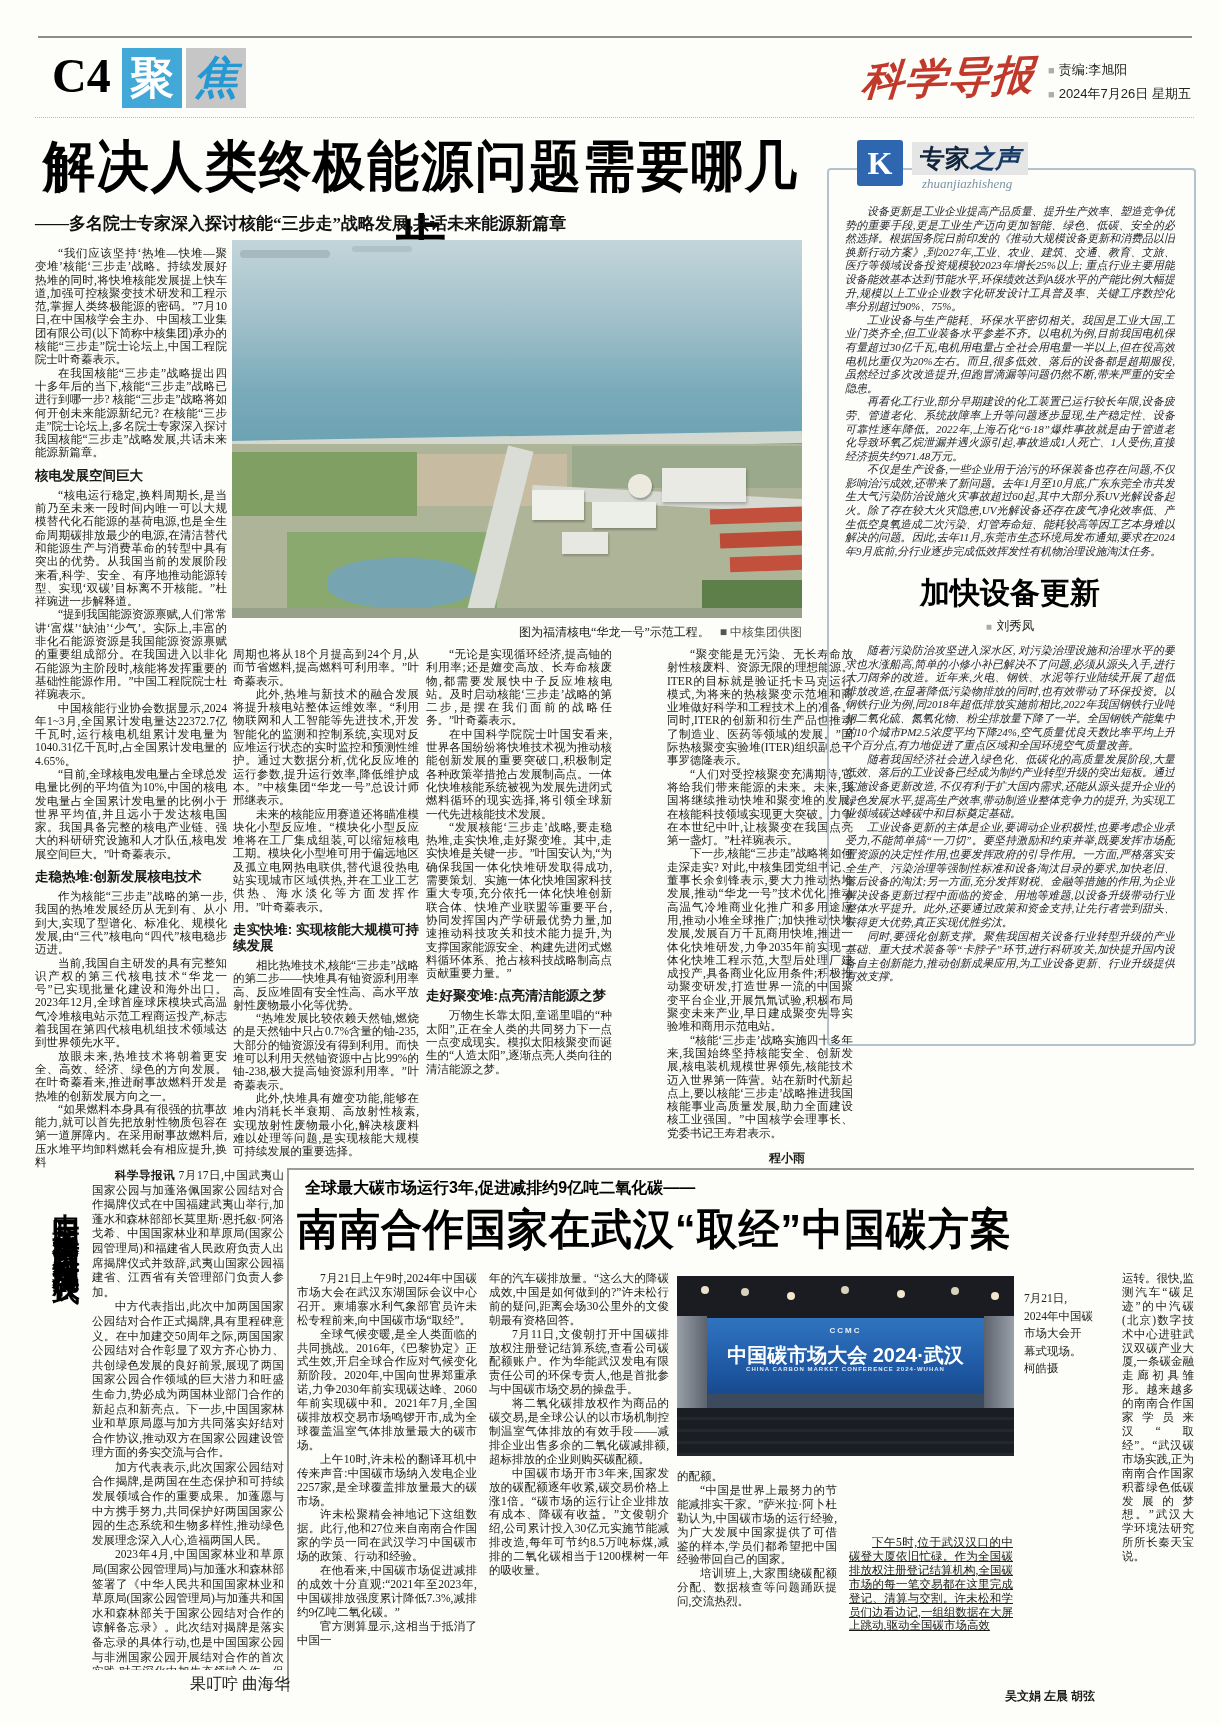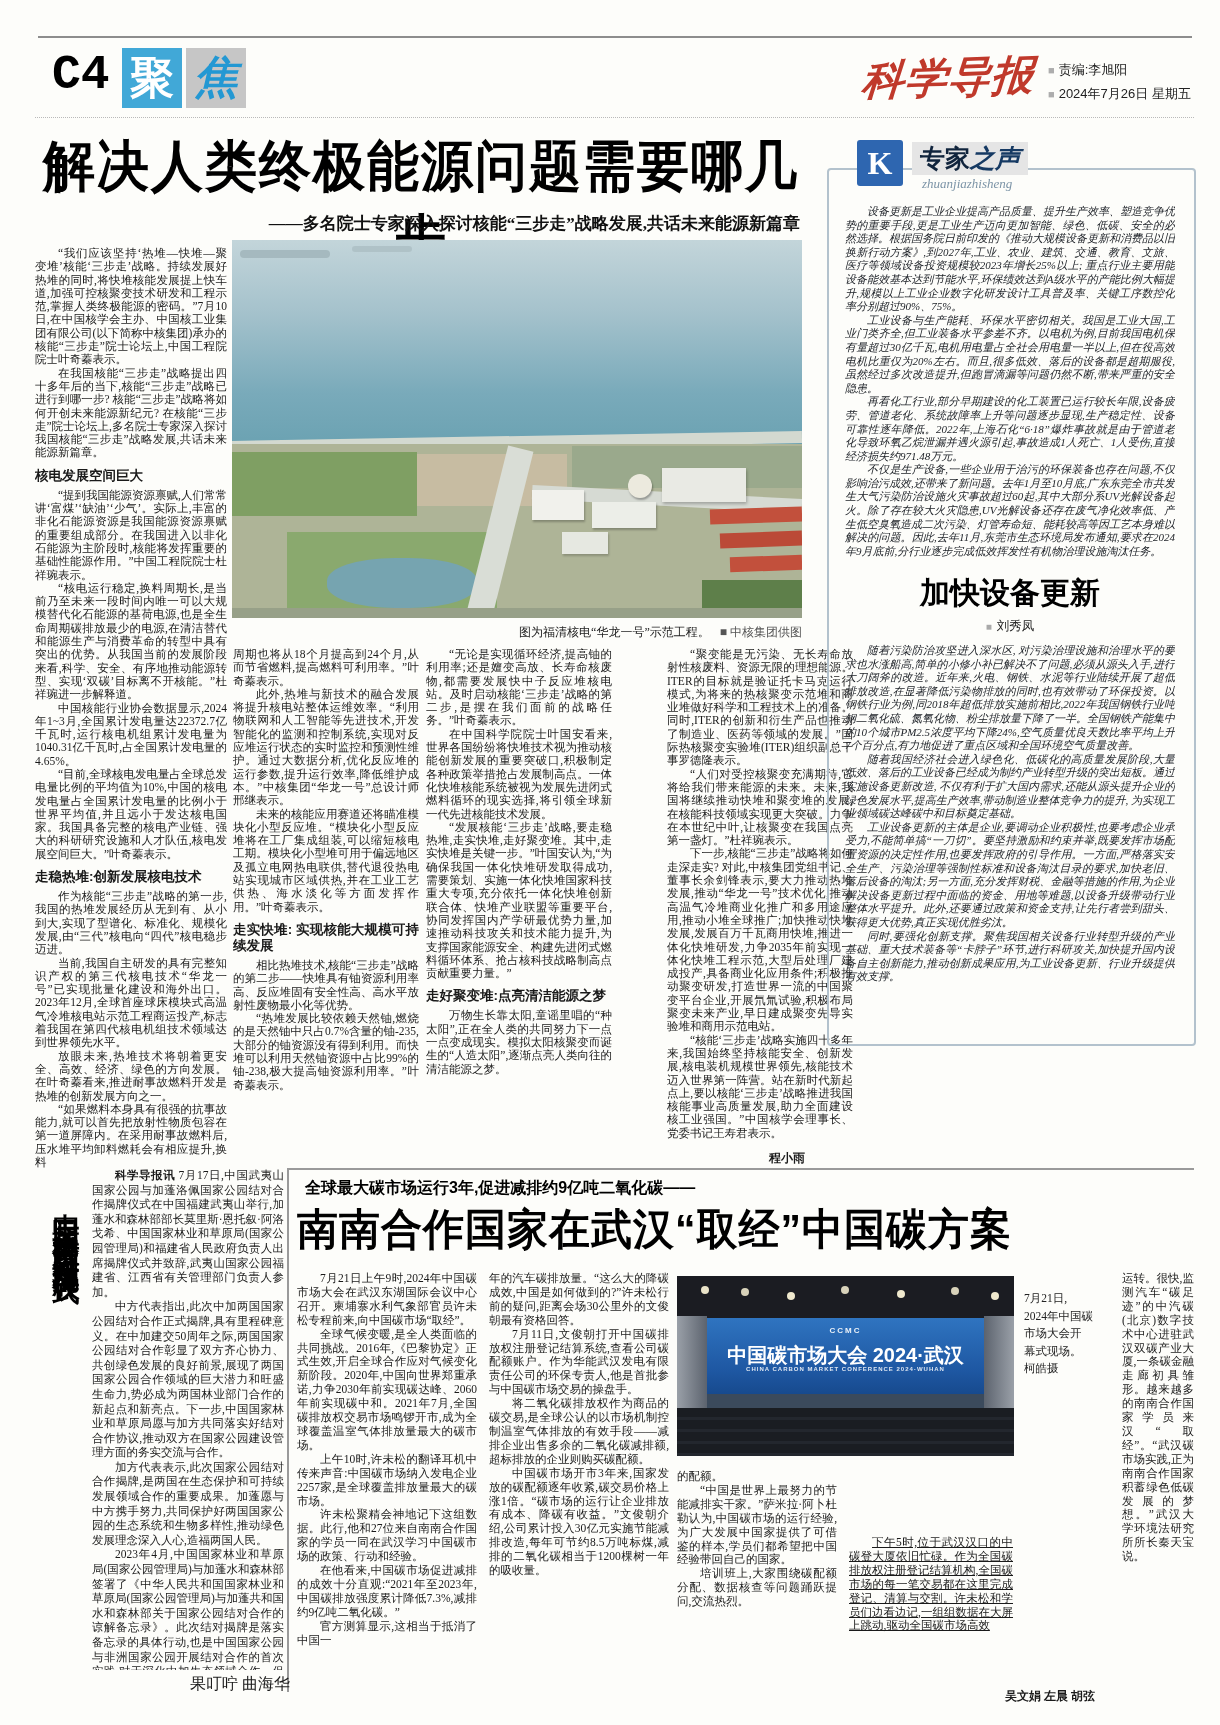--- a/index.html
+++ b/index.html
@@ -2,33 +2,33 @@
 <html><head>
 <meta charset="utf-8">
 <style>
   html,body{margin:0;padding:0;background:#e8e8e4;}
   .page{position:relative;width:1220px;height:1725px;margin:0 auto;background:#fdfdfa;overflow:hidden;
         font-family:"Liberation Serif","DejaVu Serif",serif;color:#1a1a1a;}
   .abs{position:absolute;}
 
   
   .top-rule{left:38px;top:36px;width:1154px;height:2px;background:#8d8d8d;}
-  .page-num{left:52px;top:48px;font-size:48px;font-weight:bold;font-family:Liberation Mono, monospace;color:#000;}
+  .page-num{left:52px;top:48px;font-size:48px;font-weight:bold;font-family:Liberation Serif, serif;color:#000;}
   .sec-sq{width:60px;height:60px;text-align:center;line-height:60px;font-family:"Liberation Sans","DejaVu Sans",sans-serif;font-weight:bold;font-size:44px;}
   .sec1{left:122px;top:48px;background:#41a8d7;color:#fff;}
   .sec2{left:186px;top:48px;background:#c6c6c6;color:#2398d3;font-family:"Liberation Serif",serif;font-style:italic;}
   .paper-logo{left:862px;top:50px;width:175px;font-size:42px;font-weight:900;color:#c0392b;font-family:"Liberation Serif",serif;font-style:italic;transform:skewX(-6deg) rotate(-2deg);letter-spacing:1px;}
   .mast-meta{left:1048px;top:58px;font-size:13px;line-height:23px;color:#222;font-family:"Liberation Sans",sans-serif;}
   .mast-meta .sq{color:#adadad;font-size:11px;margin-right:4px;}
   .header-dotted{left:35px;top:117px;width:1159px;border-top:1px dotted #b9b9b9;height:0;}
 
   
   .headline{left:35px;top:134px;width:772px;text-align:center;font-family:"Liberation Sans","DejaVu Sans",sans-serif;
             font-weight:900;font-size:52px;letter-spacing:2px;color:#000;transform:scaleY(1.06);}
-  .subhead{left:28px;top:212px;width:772px;text-align:right;font-size:17px;font-weight:bold;color:#111;}
+  .subhead{left:35px;top:212px;width:772px;text-align:left;font-size:17px;font-weight:bold;color:#111;}
 
   .mcol{font-size:11.5px;line-height:13.3px;text-align:justify;overflow:hidden;}
   .mcol p{margin:0;text-indent:2em;}
   .mcol p.cont{text-indent:0;}
   .mcol p.h{font-family:"Liberation Sans","DejaVu Sans",sans-serif;font-weight:bold;font-size:13.5px;line-height:16px;text-indent:0;margin:8px 0 5px;}
   .mcol1{left:35px;top:247px;width:192px;height:936px;}
   .mcol2{left:233px;top:648px;width:186px;height:520px;}
   .mcol3{left:426px;top:648px;width:186px;height:520px;}
   .mcol4{left:655px;top:648px;width:186px;height:520px;margin-left:12px;}
   .main-byline{left:619px;top:1150px;width:186px;text-align:right;font-weight:bold;font-size:12px;}
@@ -131,37 +131,38 @@
     <div style="left:0;top:368px;width:570px;height:10px;background:#97a088;"></div>
   </div>
   <div class="abs caption1">
     <span>图为福清核电“华龙一号”示范工程。</span><span class="credit">■ 中核集团供图</span>
   </div>
 
   <div class="abs mcol mcol1">
       <p>“我们应该坚持‘热堆—快堆—聚变堆’核能‘三步走’战略。持续发展好热堆的同时,将快堆核能发展提上快车道,加强可控核聚变技术研发和工程示范,掌握人类终极能源的密码。”7月10日,在中国核学会主办、中国核工业集团有限公司(以下简称中核集团)承办的核能“三步走”院士论坛上,中国工程院院士叶奇蓁表示。</p>
       <p>在我国核能“三步走”战略提出四十多年后的当下,核能“三步走”战略已进行到哪一步? 核能“三步走”战略将如何开创未来能源新纪元? 在核能“三步走”院士论坛上,多名院士专家深入探讨我国核能“三步走”战略发展,共话未来能源新篇章。</p>
       <p class="h">核电发展空间巨大</p>
+      <p>“核电运行稳定,换料周期长,是当前乃至未来一段时间内唯一可以大规模替代化石能源的基荷电源,也是全生命周期碳排放最少的电源,在清洁替代和能源生产与消费革命的转型中具有突出的优势。从我国当前的发展阶段来看,科学、安全、有序地推动能源转型、实现‘双碳’目标离不开核能。”杜祥琬进一步解释道。</p>
       <p>“提到我国能源资源禀赋,人们常常讲‘富煤’‘缺油’‘少气’。实际上,丰富的非化石能源资源是我国能源资源禀赋的重要组成部分。在我国进入以非化石能源为主阶段时,核能将发挥重要的基础性能源作用。”中国工程院院士杜祥琬表示。</p>
-      <p>“核电运行稳定,换料周期长,是当前乃至未来一段时间内唯一可以大规模替代化石能源的基荷电源,也是全生命周期碳排放最少的电源,在清洁替代和能源生产与消费革命的转型中具有突出的优势。从我国当前的发展阶段来看,科学、安全、有序地推动能源转型、实现‘双碳’目标离不开核能。”杜祥琬进一步解释道。</p>
       <p>中国核能行业协会数据显示,2024年1~3月,全国累计发电量达22372.7亿千瓦时,运行核电机组累计发电量为1040.31亿千瓦时,占全国累计发电量的4.65%。</p>
       <p>“目前,全球核电发电量占全球总发电量比例的平均值为10%,中国的核电发电量占全国累计发电量的比例小于世界平均值,并且远小于发达核电国家。我国具备完整的核电产业链、强大的科研研究设施和人才队伍,核电发展空间巨大。”叶奇蓁表示。</p>
       <p class="h">走稳热堆:创新发展核电技术</p>
       <p>作为核能“三步走”战略的第一步,我国的热堆发展经历从无到有、从小到大,实现了型谱化、标准化、规模化发展,由“三代”核电向“四代”核电稳步迈进。</p>
       <p>当前,我国自主研发的具有完整知识产权的第三代核电技术“华龙一号”已实现批量化建设和海外出口。2023年12月,全球首座球床模块式高温气冷堆核电站示范工程商运投产,标志着我国在第四代核电机组技术领域达到世界领先水平。</p>
       <p>放眼未来,热堆技术将朝着更安全、高效、经济、绿色的方向发展。在叶奇蓁看来,推进耐事故燃料开发是热堆的创新发展方向之一。</p>
       <p>“如果燃料本身具有很强的抗事故能力,就可以首先把放射性物质包容在第一道屏障内。在采用耐事故燃料后,压水堆平均卸料燃耗会有相应提升,换料</p>
     </div>
   <div class="abs mcol mcol2">
       <p class="cont">周期也将从18个月提高到24个月,从而节省燃料,提高燃料可利用率。”叶奇蓁表示。</p>
       <p>此外,热堆与新技术的融合发展将提升核电站整体运维效率。“利用物联网和人工智能等先进技术,开发智能化的监测和控制系统,实现对反应堆运行状态的实时监控和预测性维护。通过大数据分析,优化反应堆的运行参数,提升运行效率,降低维护成本。”中核集团“华龙一号”总设计师邢继表示。</p>
       <p>未来的核能应用赛道还将瞄准模块化小型反应堆。“模块化小型反应堆将在工厂集成组装,可以缩短核电工期。模块化小型堆可用于偏远地区及孤立电网热电联供,替代退役热电站实现城市区域供热,并在工业工艺供热、海水淡化等方面发挥作用。”叶奇蓁表示。</p>
       <p class="h">走实快堆: 实现核能大规模可持续发展</p>
       <p>相比热堆技术,核能“三步走”战略的第二步——快堆具有铀资源利用率高、反应堆固有安全性高、高水平放射性废物最小化等优势。</p>
       <p>“热堆发展比较依赖天然铀,燃烧的是天然铀中只占0.7%含量的铀-235,大部分的铀资源没有得到利用。而快堆可以利用天然铀资源中占比99%的铀-238,极大提高铀资源利用率。”叶奇蓁表示。</p>
+      <p>此外,快堆具有嬗变功能,能够在堆内消耗长半衰期、高放射性核素,实现放射性废物最小化,解决核废料难以处理等问题,是实现核能大规模可持续发展的重要选择。</p>
     </div>
   <div class="abs mcol mcol3">
       <p>“无论是实现循环经济,提高铀的利用率;还是嬗变高放、长寿命核废物,都需要发展快中子反应堆核电站。及时启动核能‘三步走’战略的第二步,是摆在我们面前的战略任务。”叶奇蓁表示。</p>
       <p>在中国科学院院士叶国安看来,世界各国纷纷将快堆技术视为推动核能创新发展的重要突破口,积极制定各种政策举措抢占发展制高点。一体化快堆核能系统被视为发展先进闭式燃料循环的现实选择,将引领全球新一代先进核能技术发展。</p>
       <p>“发展核能‘三步走’战略,要走稳热堆,走实快堆,走好聚变堆。其中,走实快堆是关键一步。”叶国安认为,“为确保我国一体化快堆研发取得成功,需要策划、实施一体化快堆国家科技重大专项,充分依托一体化快堆创新联合体、快堆产业联盟等重要平台,协同发挥国内产学研最优势力量,加速推动科技攻关和技术能力提升,为支撑国家能源安全、构建先进闭式燃料循环体系、抢占核科技战略制高点贡献重要力量。”</p>
       <p class="h">走好聚变堆:点亮清洁能源之梦</p>
       <p>万物生长靠太阳,童谣里唱的“种太阳”,正在全人类的共同努力下一点一点变成现实。模拟太阳核聚变而诞生的“人造太阳”,逐渐点亮人类向往的清洁能源之梦。</p>
     </div>
   <div class="abs mcol mcol4">
       <p>“聚变能是无污染、无长寿命放射性核废料、资源无限的理想能源。ITER的目标就是验证托卡马克运行模式,为将来的热核聚变示范堆和商业堆做好科学和工程技术上的准备。同时,ITER的创新和衍生产品也推动了制造业、医药等领域的发展。”国际热核聚变实验堆(ITER)组织副总干事罗德隆表示。</p>

